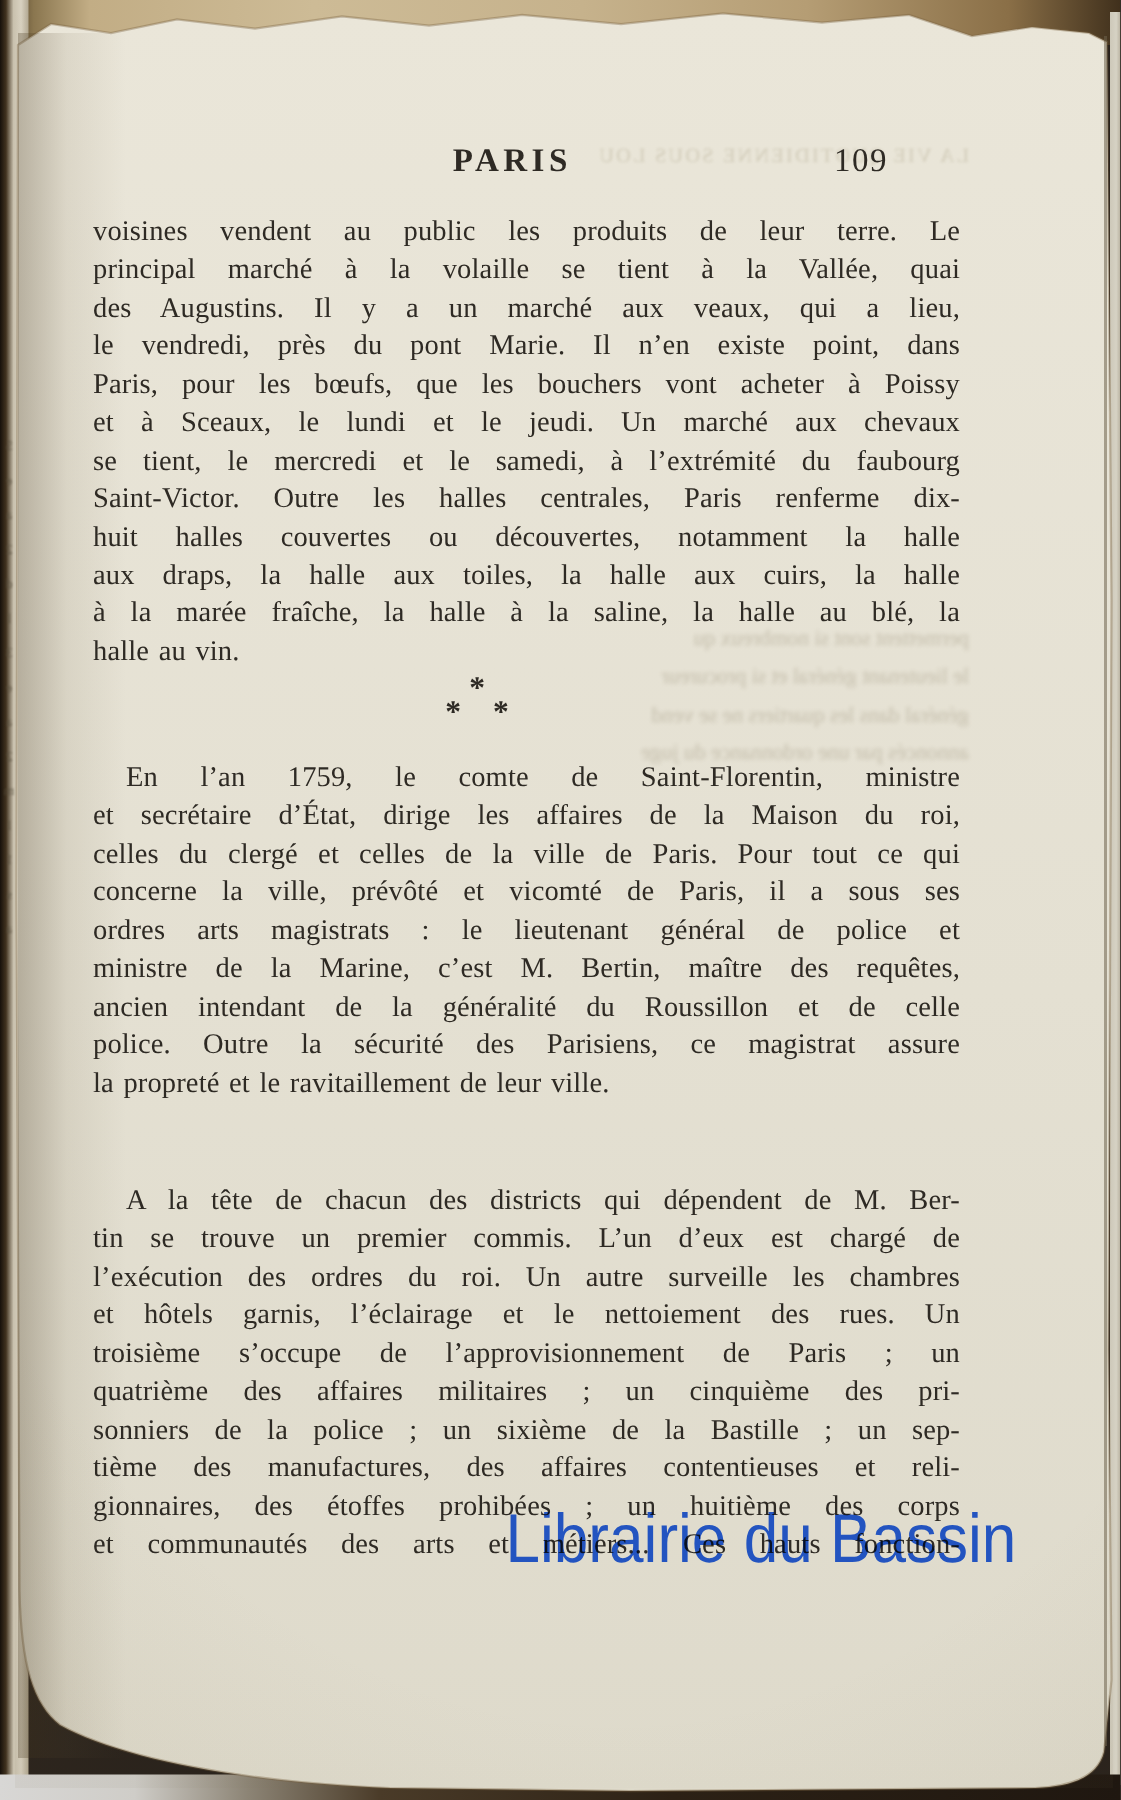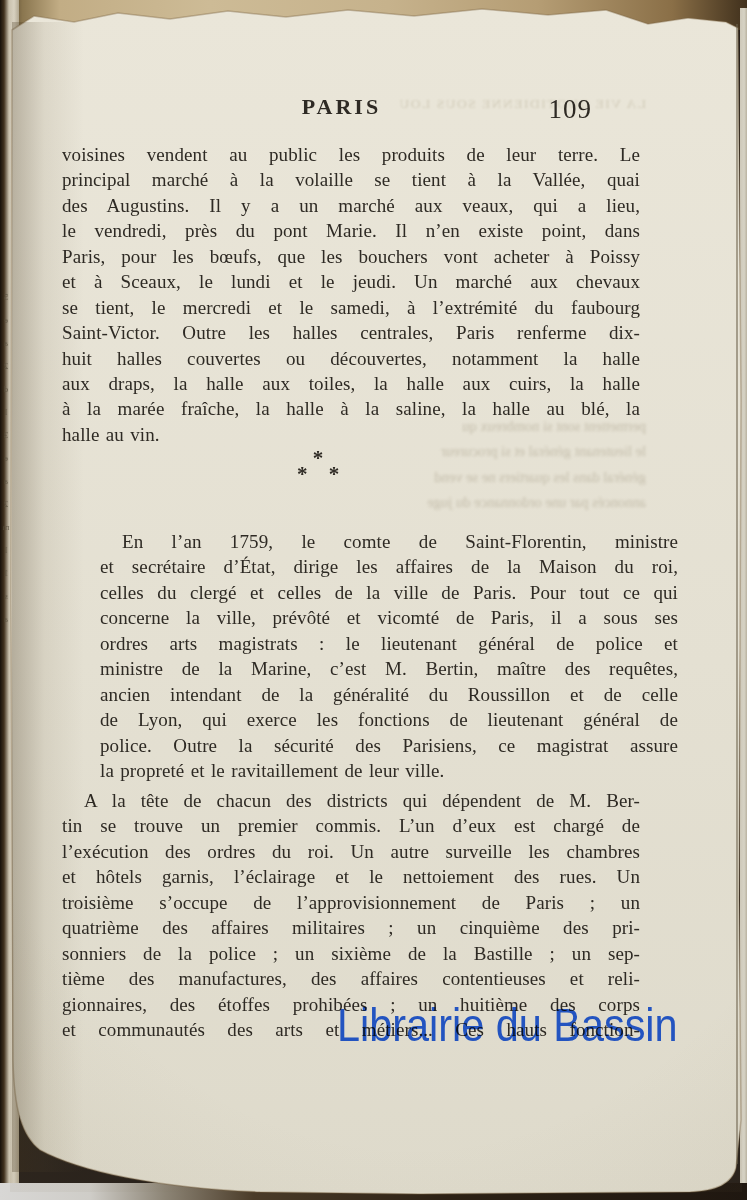--- a/index.html
+++ b/index.html
@@ -47,24 +47,24 @@
     position:absolute;left:736px;top:24px;width:2px;height:1140px;z-index:3;
     background:rgba(110,98,76,.55);
   }
   
   .content{position:absolute;inset:0;z-index:4;color:#2e2a24;}
   .header{position:absolute;left:62px;top:94px;width:578px;height:30px;}
   .header .title{
     position:absolute;left:50%;transform:translateX(-62%);
     font-size:22px;letter-spacing:3px;font-weight:700;
   }
-  .header .folio{position:absolute;right:48px;top:0;font-size:27px;letter-spacing:1px;}
+  .header .folio{position:absolute;right:48px;top:0;font-size:22px;letter-spacing:1px;}
   .para{position:absolute;left:62px;width:578px;}
   .p1{top:142px;}
-  .p2{top:529px;margin-left:38px;}
+  .p2{top:506px;}
   .p3{top:788px;}
   .line{
     height:25.45px;overflow:hidden;font-size:19px;line-height:25.45px;
     text-align:justify;text-align-last:justify;word-spacing:1.5px;letter-spacing:.1px;
     white-space:nowrap;
   }
   .line.short{text-align-last:left;white-space:normal;}
   .line.indent{text-indent:22px;}
   .asterism{
     position:absolute;left:286px;top:450px;width:64px;text-align:center;
@@ -163,21 +163,20 @@
 
     <div class="para p2">
 
     <div class="line indent">En l’an 1759, le comte de Saint-Florentin, ministre</div>
         <div class="line">et secrétaire d’État, dirige les affaires de la Maison du roi,</div>
         <div class="line">celles du clergé et celles de la ville de Paris. Pour tout ce qui</div>
         <div class="line">concerne la ville, prévôté et vicomté de Paris, il a sous ses</div>
         <div class="line">ordres arts magistrats : le lieutenant général de police et</div>
         <div class="line">ministre de la Marine, c’est M. Bertin, maître des requêtes,</div>
         <div class="line">ancien intendant de la généralité du Roussillon et de celle</div>
-        <div class="line">de Lyon, qui exerce les fonctions de lieutenant général de</div>
         <div class="line">police. Outre la sécurité des Parisiens, ce magistrat assure</div>
         <div class="line short">la propreté et le ravitaillement de leur ville.</div>
       </div>
 
     <div class="para p3">
 
     <div class="line indent">A la tête de chacun des districts qui dépendent de M. Ber-</div>
         <div class="line">tin se trouve un premier commis. L’un d’eux est chargé de</div>
         <div class="line">l’exécution des ordres du roi. Un autre surveille les chambres</div>
         <div class="line">et hôtels garnis, l’éclairage et le nettoiement des rues. Un</div>

